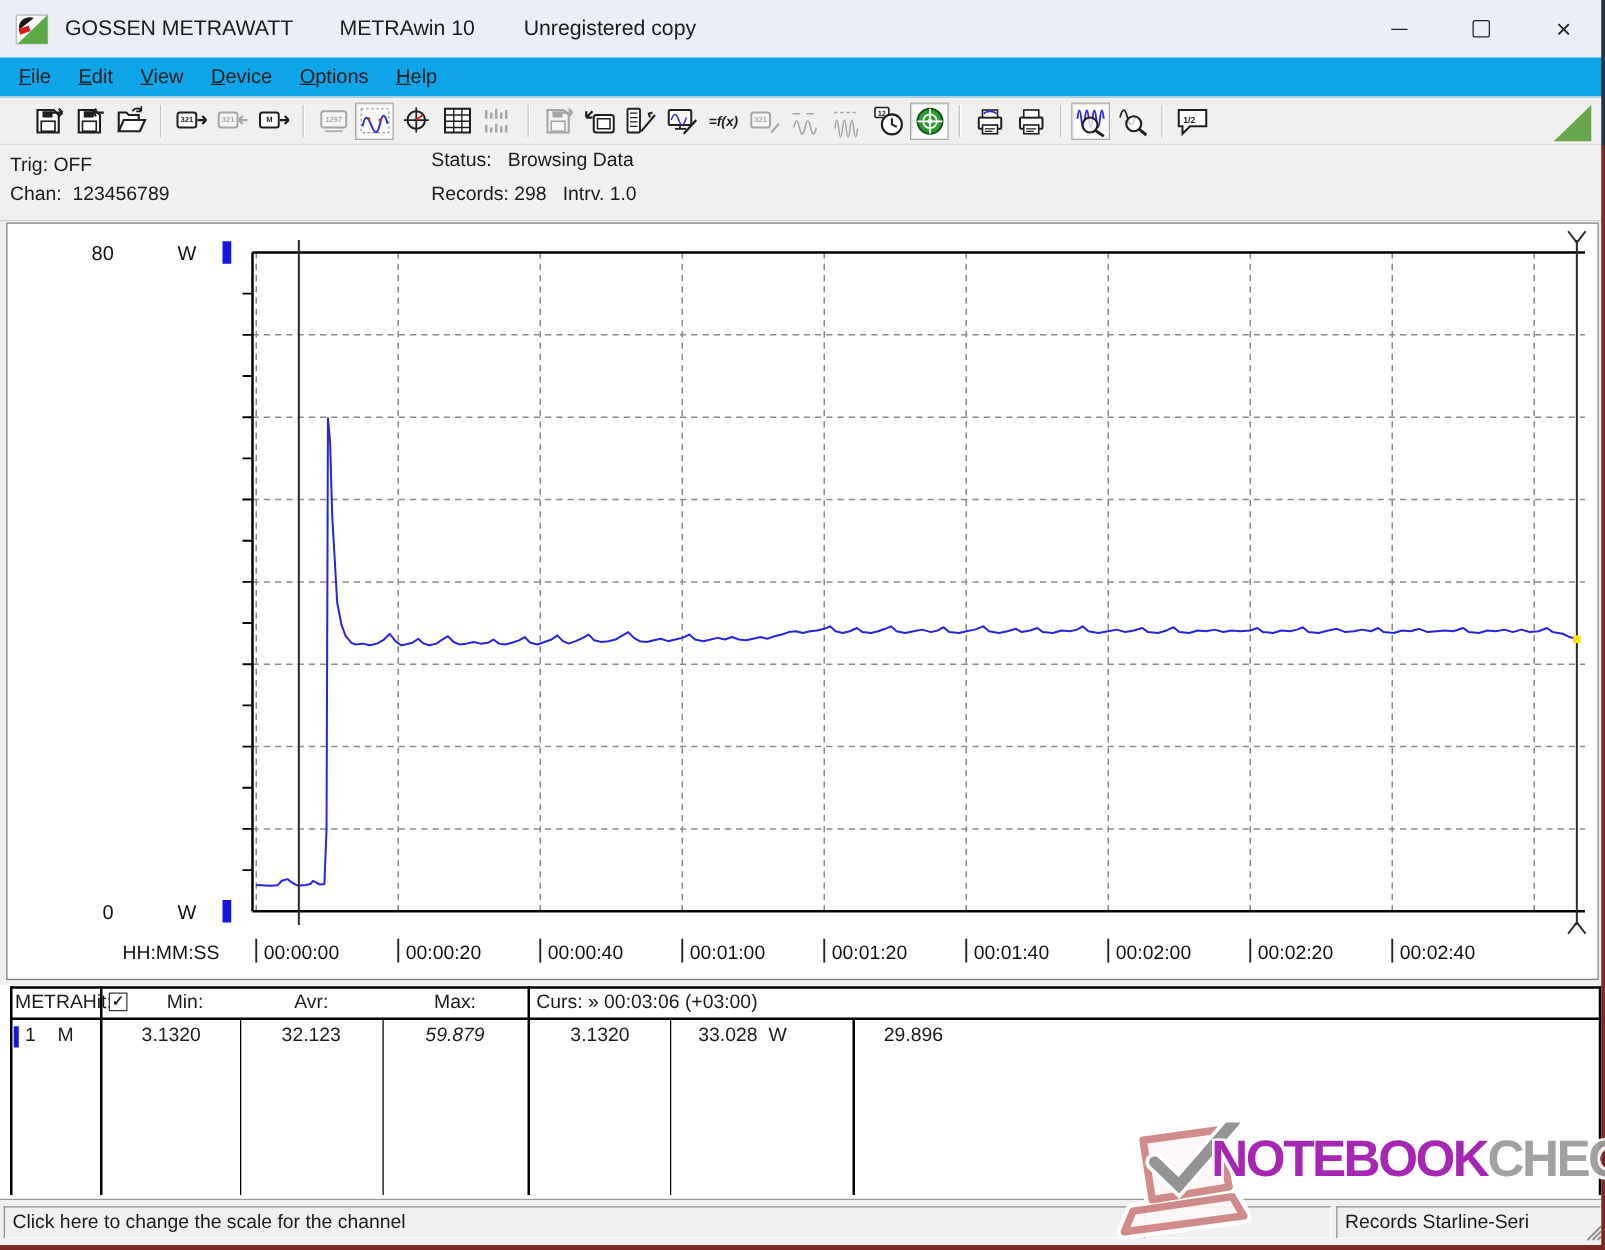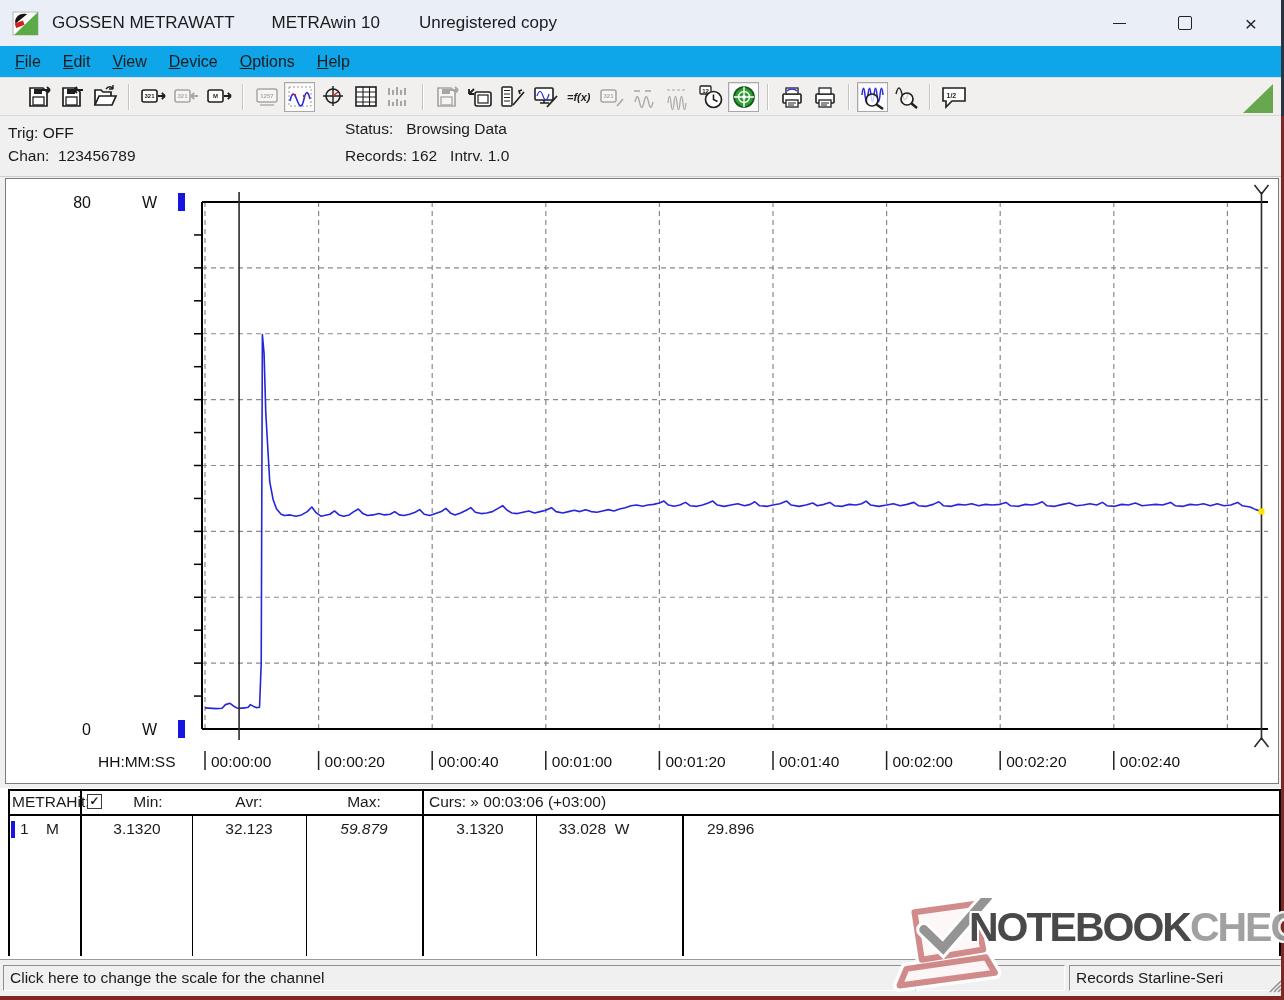--- a/index.html
+++ b/index.html
@@ -69,21 +69,21 @@
           border:1px solid;border-color:#8f8f8f #fdfdfd #fdfdfd #8f8f8f;
           font-size:15.5px;line-height:24px;padding-left:6px;overflow:hidden;}
   .grip{position:absolute;right:2px;bottom:3px;}
 
   
   .watermark{position:absolute;left:893px;top:898px;width:391px;height:98px;z-index:60;
              pointer-events:none;opacity:.95;}
   .wmtext{position:absolute;left:76px;top:6px;font-size:41px;font-weight:bold;letter-spacing:-2px;
           text-shadow:-2px -2px 0 #fff,2px -2px 0 #fff,-2px 2px 0 #fff,2px 2px 0 #fff,
                       0 -2px 0 #fff,0 2px 0 #fff,-2px 0 0 #fff,2px 0 0 #fff;}
-  .wm1{color:#404040;} .wm2{color:#9c9c9c;}
+  .wm1{color:#a21caf;} .wm2{color:#9c9c9c;}
 
   
   .edge-right-top{position:absolute;right:0;top:0;width:3px;height:116px;background:#2b3340;}
   .edge-right{position:absolute;right:0;top:116px;width:3px;height:880px;background:#7d2824;}
   .edge-bottom{position:absolute;left:0;bottom:0;width:100%;height:4px;background:#7d2824;z-index:70;}
 </style>
 </head>
 <body>
 
 <div class="app">
@@ -366,21 +366,21 @@
             <text x="5.5" y="14" font-size="7" fill="#1f1f1f" font-weight="bold">1/2</text>
           </svg>
         </span>
       </div>
     </div>
 
   <div class="infopanel">
     <span class="ip-trig">Trig: OFF</span>
     <span class="ip-chan">Chan:  123456789</span>
     <span class="ip-status">Status:   Browsing Data</span>
-    <span class="ip-records">Records: 162   Intrv. 1.0</span>
+    <span class="ip-records">Records: 298   Intrv. 1.0</span>
   </div>
 
   <div class="chartpanel">
     <svg id="chart-svg" width="1272" height="604" viewBox="0 0 1272 604">
         <line x1="196" y1="484.125" x2="1262" y2="484.125" stroke="#8a8a8a" stroke-width="1.2" stroke-dasharray="5 4"></line>
         <line x1="196" y1="418.25" x2="1262" y2="418.25" stroke="#8a8a8a" stroke-width="1.2" stroke-dasharray="5 4"></line>
         <line x1="196" y1="352.375" x2="1262" y2="352.375" stroke="#8a8a8a" stroke-width="1.2" stroke-dasharray="5 4"></line>
         <line x1="196" y1="286.5" x2="1262" y2="286.5" stroke="#8a8a8a" stroke-width="1.2" stroke-dasharray="5 4"></line>
         <line x1="196" y1="220.625" x2="1262" y2="220.625" stroke="#8a8a8a" stroke-width="1.2" stroke-dasharray="5 4"></line>
         <line x1="196" y1="154.75" x2="1262" y2="154.75" stroke="#8a8a8a" stroke-width="1.2" stroke-dasharray="5 4"></line>

